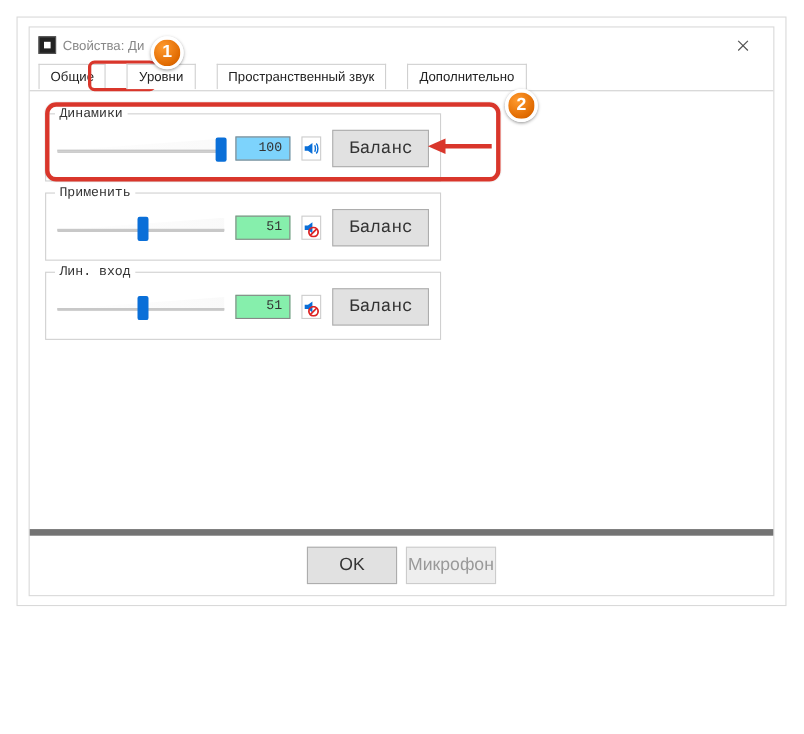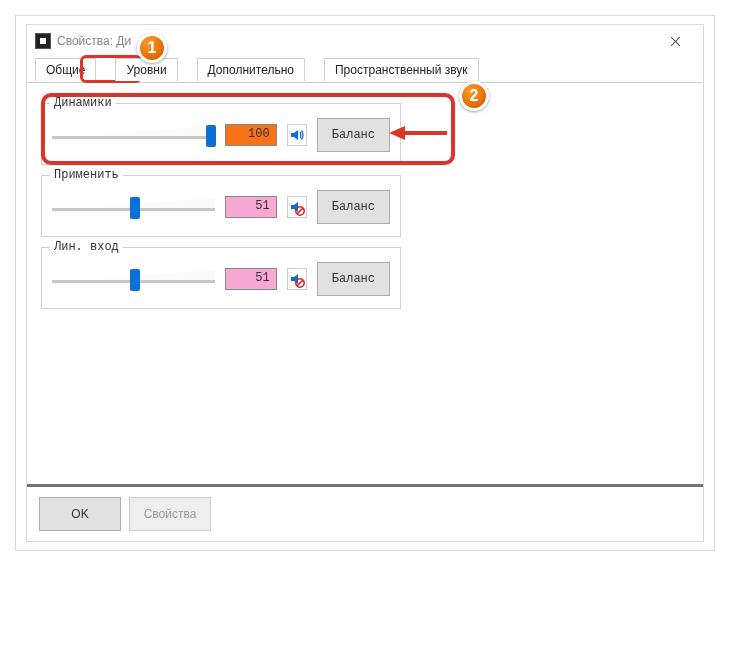--- a/index.html
+++ b/index.html
@@ -134,51 +134,51 @@
     top: 2px;
     transform: translateX(-50%);
   }
   .value-box {
     width: 56px;
     height: 22px;
     border: 1px solid #888;
     text-align: right;
     padding: 2px 6px;
     font-size: 12px;
-    background: #f9a8d4;
-  }
-  .value-box.hl { background: #f97316; }
+    background: #86efac;
+  }
+  .value-box.hl { background: #7dd3fc; }
   .icon-btn {
     width: 22px; height: 22px;
     border: 1px solid #ccc;
     display: flex; align-items: center; justify-content: center;
     background: #fff;
     position: relative;
   }
   .speaker-svg { width: 16px; height: 16px; }
   .muted-badge {
     position: absolute;
     right: 1px; bottom: 1px;
     width: 10px; height: 10px;
   }
   .btn {
     height: 24px;
     padding: 16px 14px;
     border: 1px solid #adadad;
     background: #e1e1e1;
-    font-size: 12px;
+    font-size: 16px;
     display: inline-flex; align-items: center; justify-content: center;
     cursor: default;
   }
   .btn.disabled { color: #999; background: #eee; border-color: #ccc; }
   .footer {
-    border-top: 3px solid #737373;
+    border-top: 6px solid #737373;
     padding: 10px 12px;
     display: flex;
-    justify-content: flex-start;
+    justify-content: center;
     gap: 8px;
   }
   .footer .btn { width: 82px; }
   .speakers-highlight {
     position: absolute;
     border: 4px solid #d9362b;
     border-radius: 10px;
     pointer-events: none;
     box-shadow: 0 0 0 1px rgba(0,0,0,0.05);
   }
@@ -211,22 +211,22 @@
       <span class="close">
         <svg viewBox="0 0 10 10">
           <path d="M1 1 L9 9 M9 1 L1 9" stroke="#555" stroke-width="1" fill="none"></path>
         </svg>
       </span>
     </div>
 
     <div class="tab-strip">
       <div class="tab">Общие</div>
       <div class="tab active">Уровни</div>
+      <div class="tab">Пространственный звук</div>
       <div class="tab">Дополнительно</div>
-      <div class="tab">Пространственный звук</div>
     </div>
 
     <div class="content">
 
       <div class="group half-width" style="margin-top:6px;">
         <span class="group-label">Динамики</span>
         <div class="row">
           <div class="slider-wrap">
             <div class="slider-wedge"></div>
             <div class="slider-track"></div>
@@ -285,21 +285,21 @@
             </svg>
           </div>
           <div class="btn">Баланс</div>
         </div>
       </div>
 
     </div>
 
     <div class="footer">
       <div class="btn">OK</div>
-      <div class="btn disabled">Свойства</div>
+      <div class="btn disabled">Микрофон</div>
     </div>
 
     <div class="tab-highlight" style="left:53px; top:30px; width:62px; height:28px;"></div>
     <div class="speakers-highlight" style="left:14px; top:68px; width:414px; height:72px;"></div>
 
     <svg class="arrow" style="left:362px; top:98px; width:60px; height:20px;" viewBox="0 0 60 20">
       <line x1="58" y1="10" x2="12" y2="10" stroke="#d9362b" stroke-width="4"></line>
       <polygon points="0,10 16,3 16,17" fill="#d9362b"></polygon>
     </svg>
 

